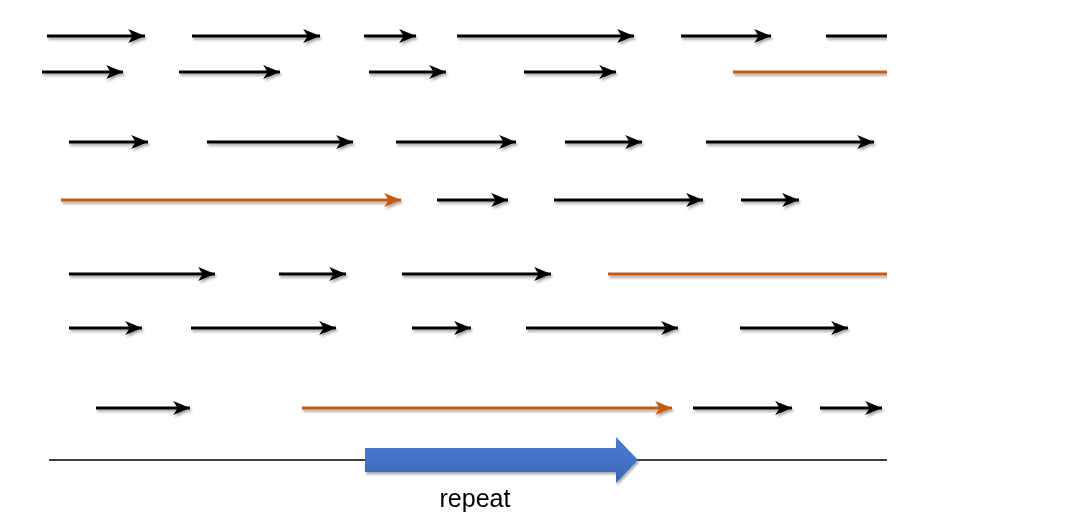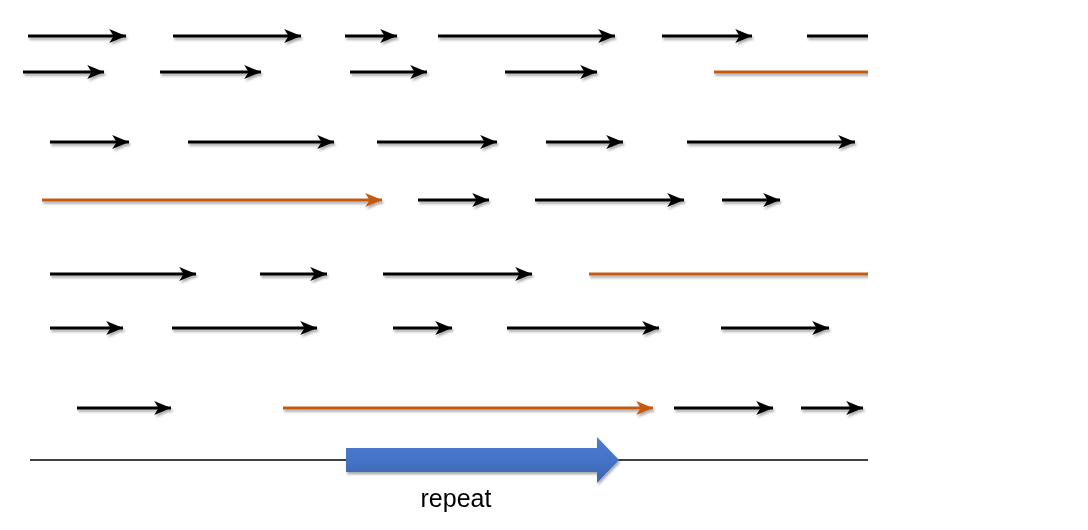--- a/index.html
+++ b/index.html
@@ -7,20 +7,21 @@
     padding: 0;
     background: #ffffff;
     font-family: "Liberation Sans", sans-serif;
   }
   .canvas {
     position: relative;
     width: 868px;
     height: 530px;
     background: #ffffff;
     overflow: hidden;
+    margin-left: 19px;
   }
   svg { display: block; }
   .read-line {
     fill: none;
     stroke-width: 3;
     stroke-linecap: butt;
   }
   .ref-line {
     stroke-width: 1.4;
     fill: none;

